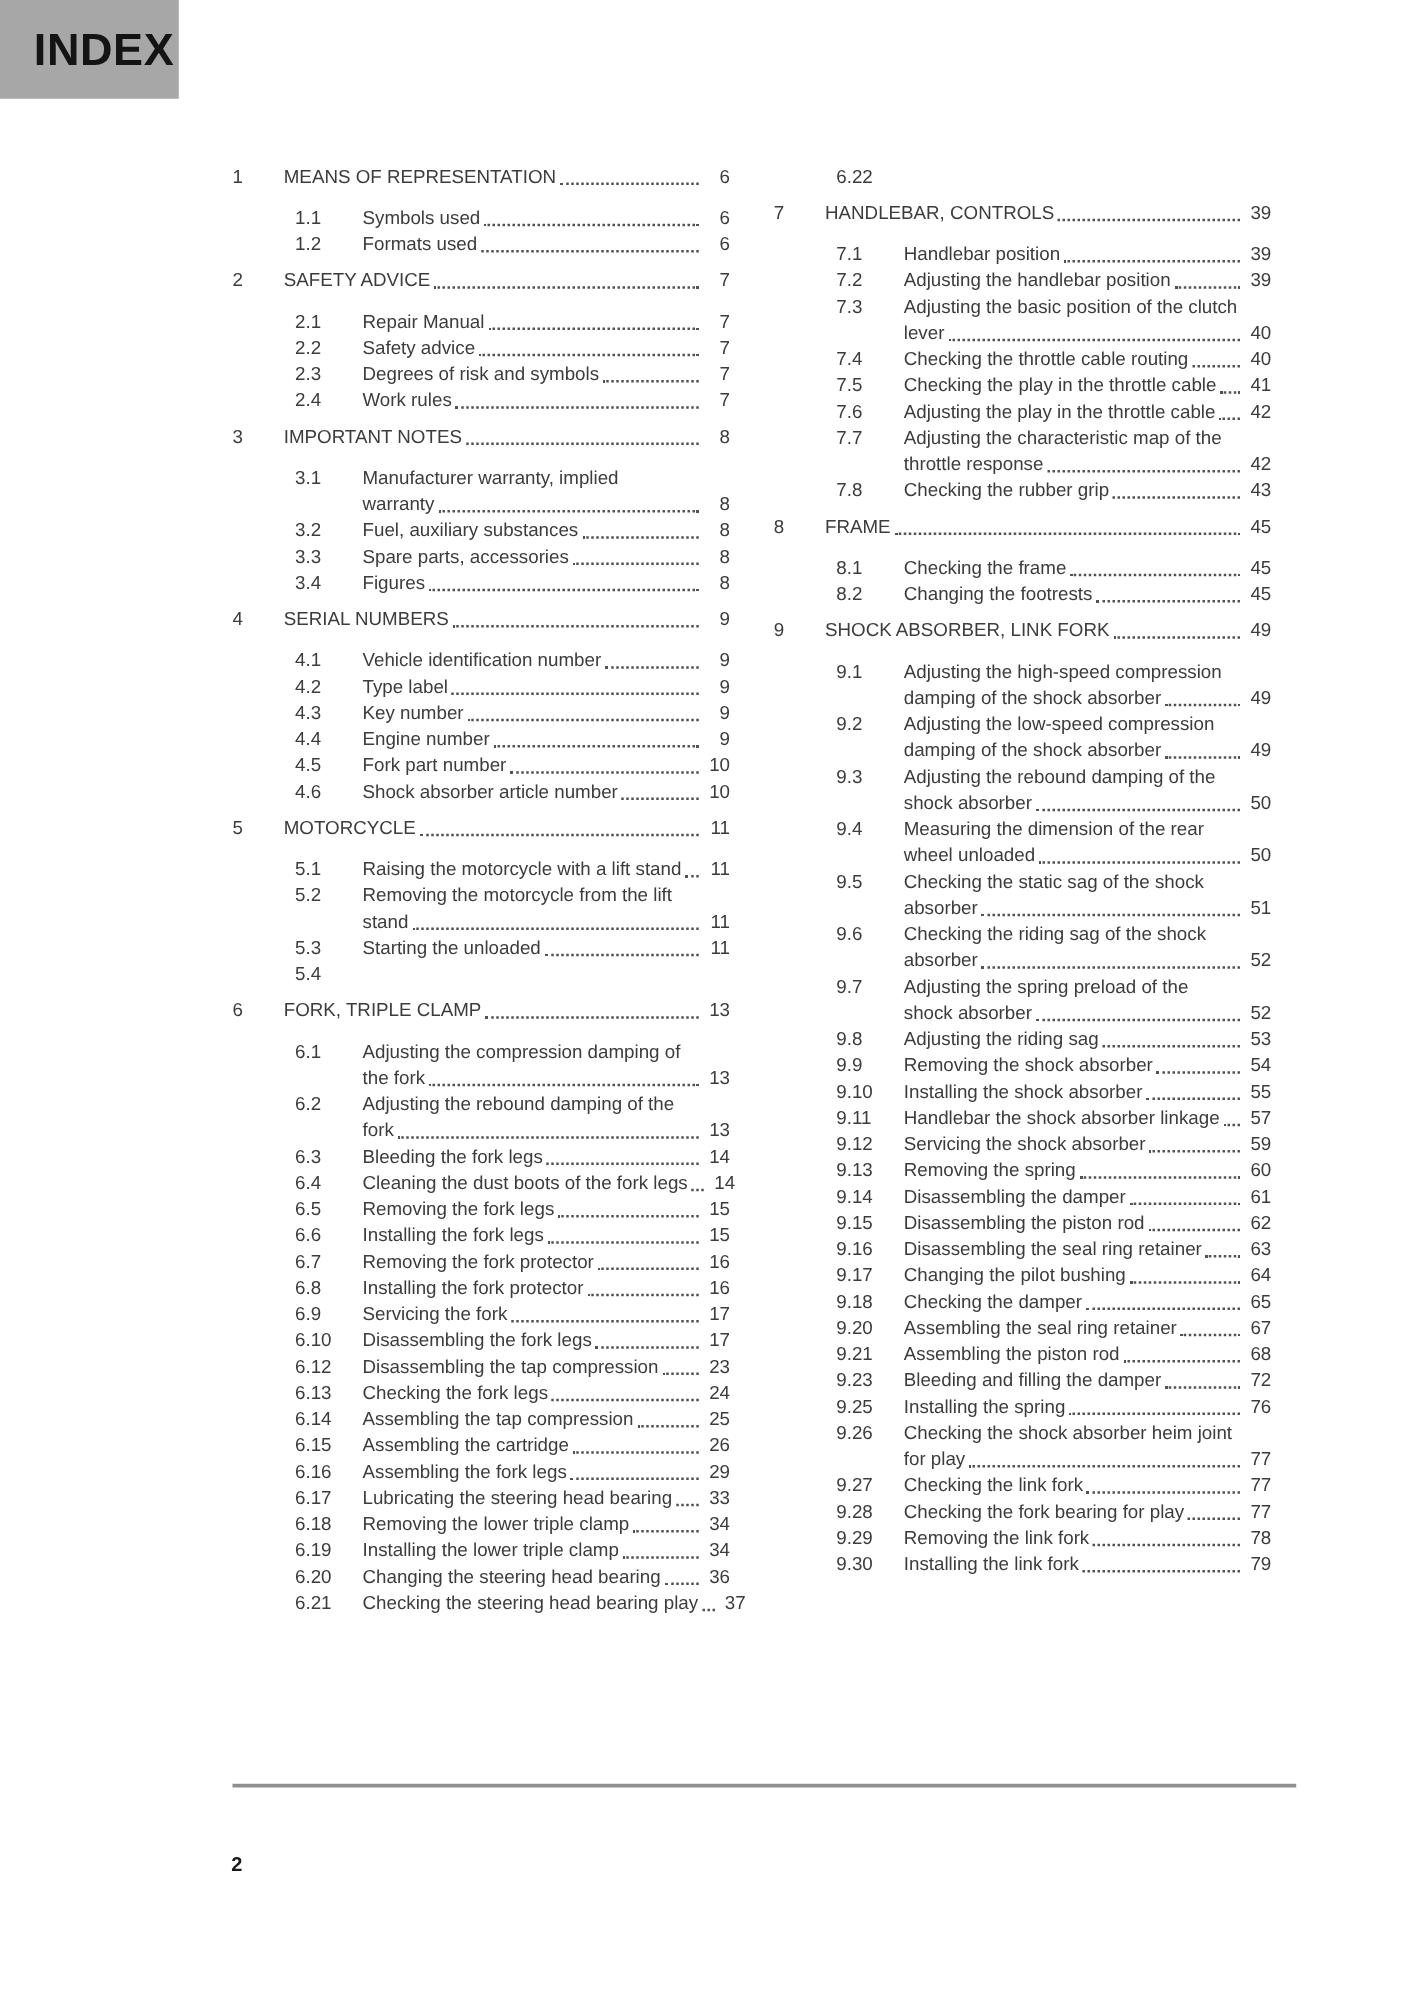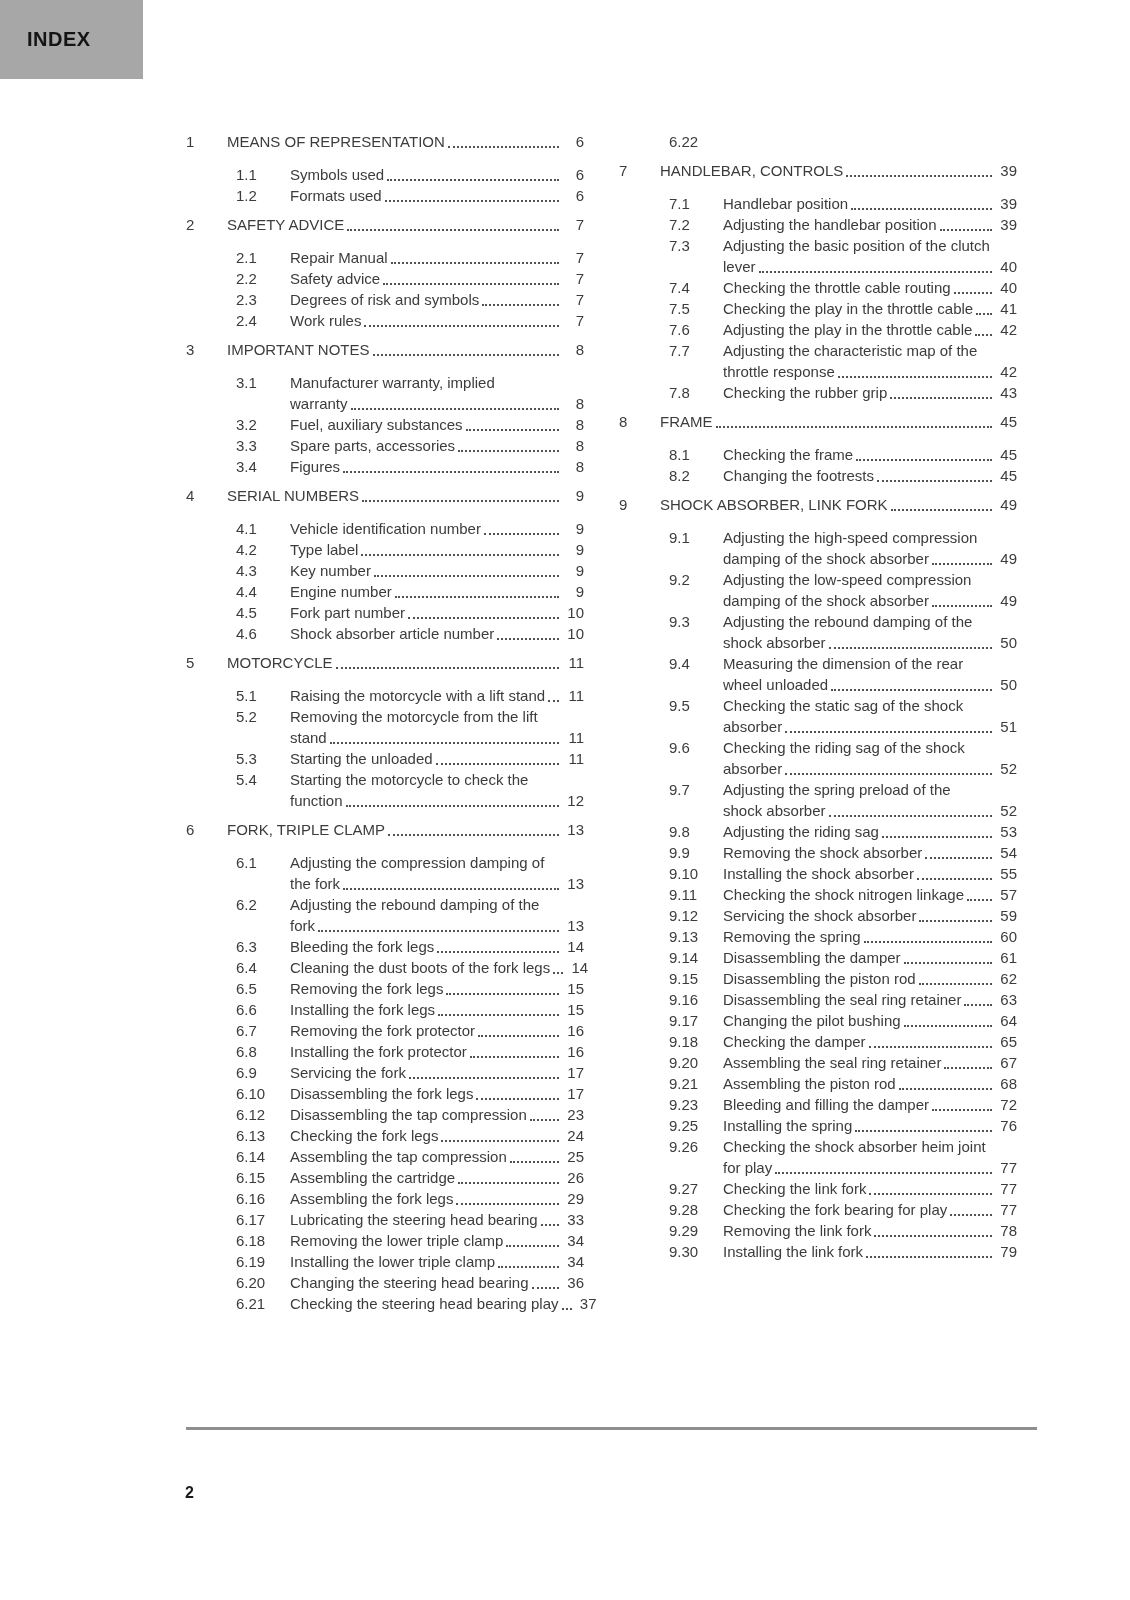--- a/index.html
+++ b/index.html
@@ -16,21 +16,21 @@
     position: absolute;
     left: 0; top: 0;
     width: 143px; height: 79px;
     background: #a7a7a7;
     display: flex;
     align-items: center;
     box-sizing: border-box;
     padding-left: 27px;
   }
   .index-title {
-    font-size: 20px;
+    font-size: 36px;
     font-weight: bold;
     color: #141414;
     letter-spacing: 0.5px;
   }
   .toc {
     position: absolute;
     left: 186px;
     top: 131px;
     display: flex;
     gap: 35px;
@@ -319,30 +319,20 @@
             <div class="it-body">
               <div class="t-line">
                 <span class="txt">Starting the unloaded</span>
                 <span class="leader"></span>
                 <span class="pg">11</span>
               </div>
             </div>
           </div>
           <div class="it-row">
             <span class="it-num">5.4</span>
-            <div class="it-body">
-              <div class="t-line">
-                <span class="txt">Starting the motorcycle to check the</span>
-              </div>
-              <div class="t-line">
-                <span class="txt">function</span>
-                <span class="leader"></span>
-                <span class="pg">12</span>
-              </div>
-            </div>
           </div>
         </div>
         <div class="block">
           <div class="chapter">
             <span class="ch-num">6</span>
             <span class="txt">FORK, TRIPLE CLAMP</span>
             <span class="leader"></span>
             <span class="pg">13</span>
           </div>
           <div class="it-row">
@@ -806,21 +796,21 @@
                 <span class="txt">Installing the shock absorber</span>
                 <span class="leader"></span>
                 <span class="pg">55</span>
               </div>
             </div>
           </div>
           <div class="it-row">
             <span class="it-num">9.11</span>
             <div class="it-body">
               <div class="t-line">
-                <span class="txt">Checking the shock nitrogen linkage</span>
+                <span class="txt">Handlebar the shock absorber linkage</span>
                 <span class="leader"></span>
                 <span class="pg">57</span>
               </div>
             </div>
           </div>
           <div class="it-row">
             <span class="it-num">9.12</span>
             <div class="it-body">
               <div class="t-line">
                 <span class="txt">Servicing the shock absorber</span>

